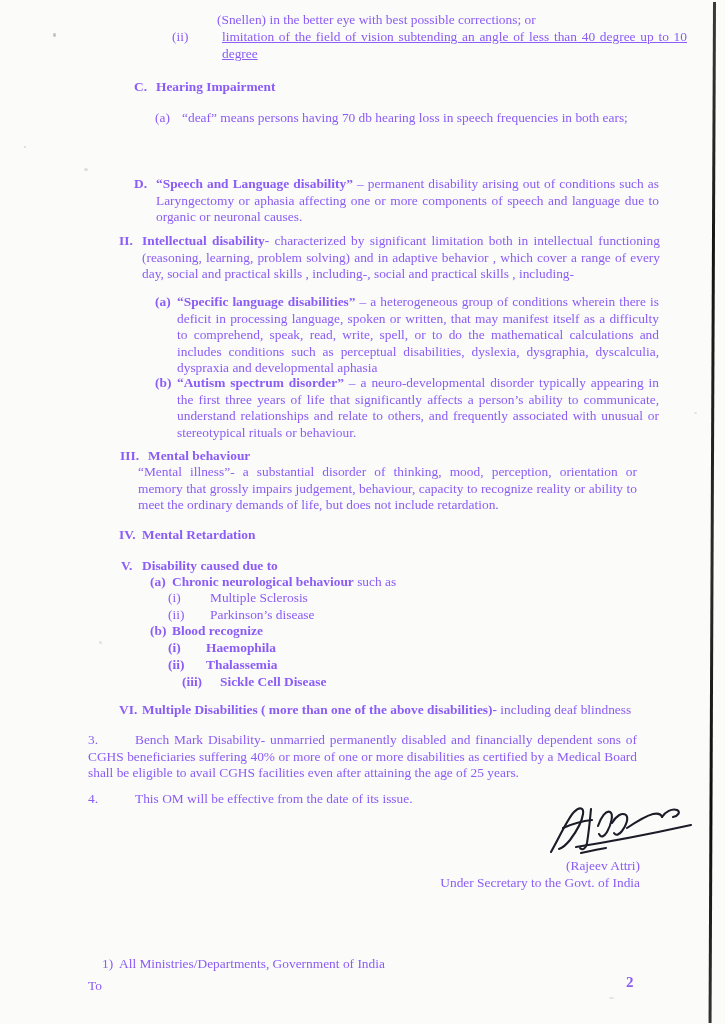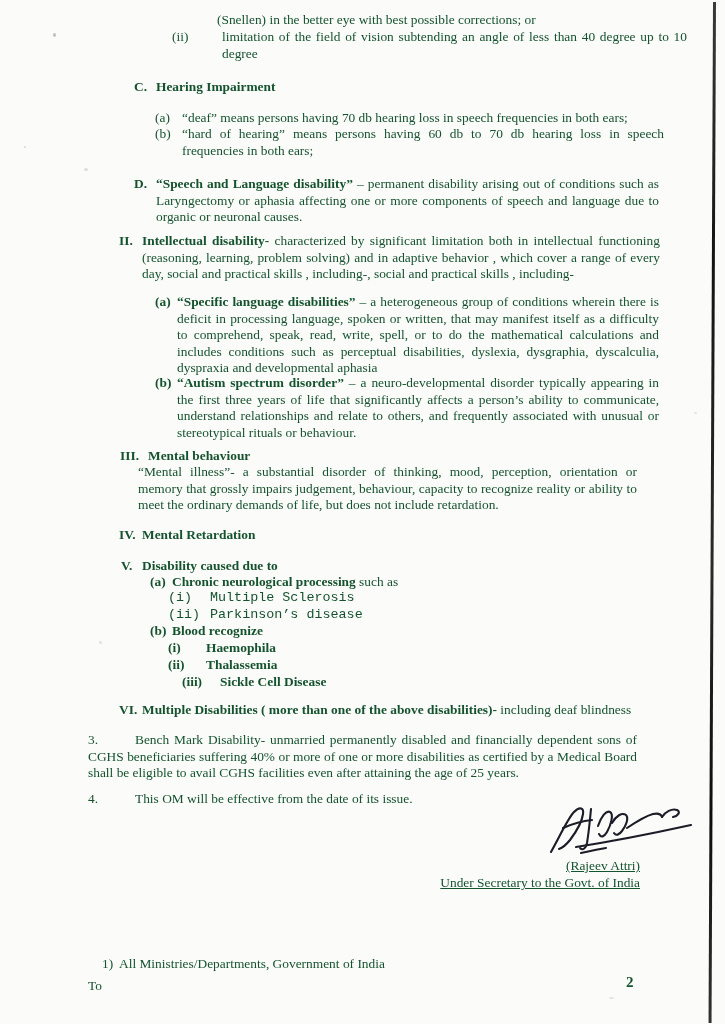--- a/index.html
+++ b/index.html
@@ -1,76 +1,75 @@
 <!DOCTYPE html>
 <html><head>
 <meta charset="utf-8">
 <title>Scanned Document</title>
 <style>
   html,body { margin:0; padding:0; background:#e8e8e8; }
   .page {
     position:relative; width:725px; height:1024px; margin:0 auto;
     background:#fbfbfa; overflow:hidden;
     font-family:"Liberation Serif", serif;
-    color:#14532d; font-size:13.4px; line-height:16.5px;
+    color:#8b5cf6; font-size:13.4px; line-height:16.5px;
   }
   .abs { position:absolute; margin:0; }
   .j { text-align:justify; }
   .b { font-weight:bold; }
   
   .h17 { padding-left:17px; text-indent:-17px; }
   .h21 { padding-left:21px; text-indent:-21px; }
   .h22 { padding-left:22px; text-indent:-22px; }
   .h23 { padding-left:23px; text-indent:-23px; }
   .h27 { padding-left:27px; text-indent:-27px; }
   .h28 { padding-left:28px; text-indent:-28px; }
   .h38 { padding-left:38px; text-indent:-38px; }
-  .h42 { padding-left:42px; text-indent:-42px;font-family:Liberation Mono, monospace; }
-  .h50 { padding-left:50px; text-indent:-50px; }
+  .h42 { padding-left:42px; text-indent:-42px; }
+  .h50 { padding-left:50px; text-indent:-50px;text-decoration:underline; }
   .mk { display:inline-block; text-indent:0; }
   .m17 { width:17px; } .m21 { width:21px; } .m22 { width:22px; }
   .m23 { width:23px; } .m27 { width:27px; } .m28 { width:28px; }
   .m38 { width:38px; } .m42 { width:42px; } .m47 { width:47px; } .m50 { width:50px; }
-  .sigblock { text-align:right; line-height:17.3px;text-decoration:underline; }
+  .sigblock { text-align:right; line-height:17.3px; }
   .edge-line {
     position:absolute; left:713px; top:2px; width:2.5px; height:1021px;
     background:linear-gradient(to bottom,#3a3a3a 0%,#141414 25%,#2b2b2b 55%,#0d0d0d 80%,#333 100%);
     transform:rotate(0.25deg); transform-origin:top center;
   }
   .speck { position:absolute; background:rgba(40,40,40,0.28); border-radius:50%; }
   .pgnum { font-size:15px; font-weight:bold; }
 </style>
 </head>
 <body>
 
 <div class="page">
 
   <p class="abs" style="left:217px; top:12px;">(Snellen) in the better eye with best possible corrections; or</p>
   <p class="abs j h50" style="left:172px; top:29px; width:465px;"><span class="mk m50">(ii)</span><span>limitation of the field of vision subtending an angle of less than 40 degree up to 10 degree</span></p>
 
   <p class="abs b h22" style="left:134px; top:79px;"><span class="mk m22">C.</span><span>Hearing Impairment</span></p>
 
   <p class="abs j h27" style="left:155px; top:110px; width:482px;"><span class="mk m27">(a)</span><span>“deaf” means persons having 70 db hearing loss in speech frequencies in both ears;</span></p>
-  <p class="abs j h27" style="left:155px; top:126px; width:482px;"><span class="mk m27">(b)</span><span>“hard of hearing” means persons having 60 db to 70 db hearing loss in speech frequencies in both ears;</span></p>
 
   <p class="abs j h22" style="left:134px; top:176px; width:503px;"><span class="mk m22 b">D.</span><span class="b">“Speech and Language disability”</span><span> – permanent disability arising out of conditions such as Laryngectomy or aphasia affecting one or more components of speech and language due to organic or neuronal causes.</span></p>
 
   <p class="abs j h23" style="left:119px; top:233px; width:518px;"><span class="mk m23 b">II.</span><span class="b">Intellectual disability-</span><span> characterized by significant limitation both in intellectual functioning (reasoning, learning, problem solving) and in adaptive behavior , which cover a range of every day, social and practical skills , including-, social and practical skills , including-</span></p>
 
   <p class="abs j h22" style="left:155px; top:294px; width:482px;"><span class="mk m22 b">(a)</span><span class="b">“Specific language disabilities”</span><span> – a heterogeneous group of conditions wherein there is deficit in processing language, spoken or written, that may manifest itself as a difficulty to comprehend, speak, read, write, spell, or to do the mathematical calculations and includes conditions such as perceptual disabilities, dyslexia, dysgraphia, dyscalculia, dyspraxia and developmental aphasia</span></p>
   <p class="abs j h22" style="left:155px; top:375px; width:482px;"><span class="mk m22 b">(b)</span><span class="b">“Autism spectrum disorder”</span><span> – a neuro-developmental disorder typically appearing in the first three years of life that significantly affects a person’s ability to communicate, understand relationships and relate to others, and frequently associated with unusual or stereotypical rituals or behaviour.</span></p>
 
   <p class="abs b h28" style="left:120px; top:448px;"><span class="mk m28">III.</span><span>Mental behaviour</span></p>
   <p class="abs j" style="left:138px; top:464px; width:499px;">“Mental illness”- a substantial disorder of thinking, mood, perception, orientation or memory that grossly impairs judgement, behaviour, capacity to recognize reality or ability to meet the ordinary demands of life, but does not include retardation.</p>
 
   <p class="abs b h23" style="left:119px; top:527px;"><span class="mk m23">IV.</span><span>Mental Retardation</span></p>
 
   <p class="abs b h21" style="left:121px; top:558px;"><span class="mk m21">V.</span><span>Disability caused due to</span></p>
 
-  <p class="abs h22" style="left:150px; top:574px;"><span class="mk m22 b">(a)</span><span class="b">Chronic neurological processing</span><span> such as</span></p>
+  <p class="abs h22" style="left:150px; top:574px;"><span class="mk m22 b">(a)</span><span class="b">Chronic neurological behaviour</span><span> such as</span></p>
   <p class="abs h42" style="left:168px; top:590px;"><span class="mk m42">(i)</span><span>Multiple Sclerosis</span></p>
   <p class="abs h42" style="left:168px; top:607px;"><span class="mk m42">(ii)</span><span>Parkinson’s disease</span></p>
 
   <p class="abs h22" style="left:150px; top:623px;"><span class="mk m22 b">(b)</span><span class="b">Blood recognize</span></p>
   <p class="abs b h38" style="left:168px; top:640px;"><span class="mk m38">(i)</span><span>Haemophila</span></p>
   <p class="abs b h38" style="left:168px; top:657px;"><span class="mk m38">(ii)</span><span>Thalassemia</span></p>
   <p class="abs b h38" style="left:168px; top:674px;margin-left:14px;"><span class="mk m38">(iii)</span><span>Sickle Cell Disease</span></p>
 
   <p class="abs h23" style="left:119px; top:702px; width:520px;"><span class="mk m23 b">VI.</span><span class="b">Multiple Disabilities ( more than one of the above disabilities)-</span><span> including deaf blindness</span></p>
 

